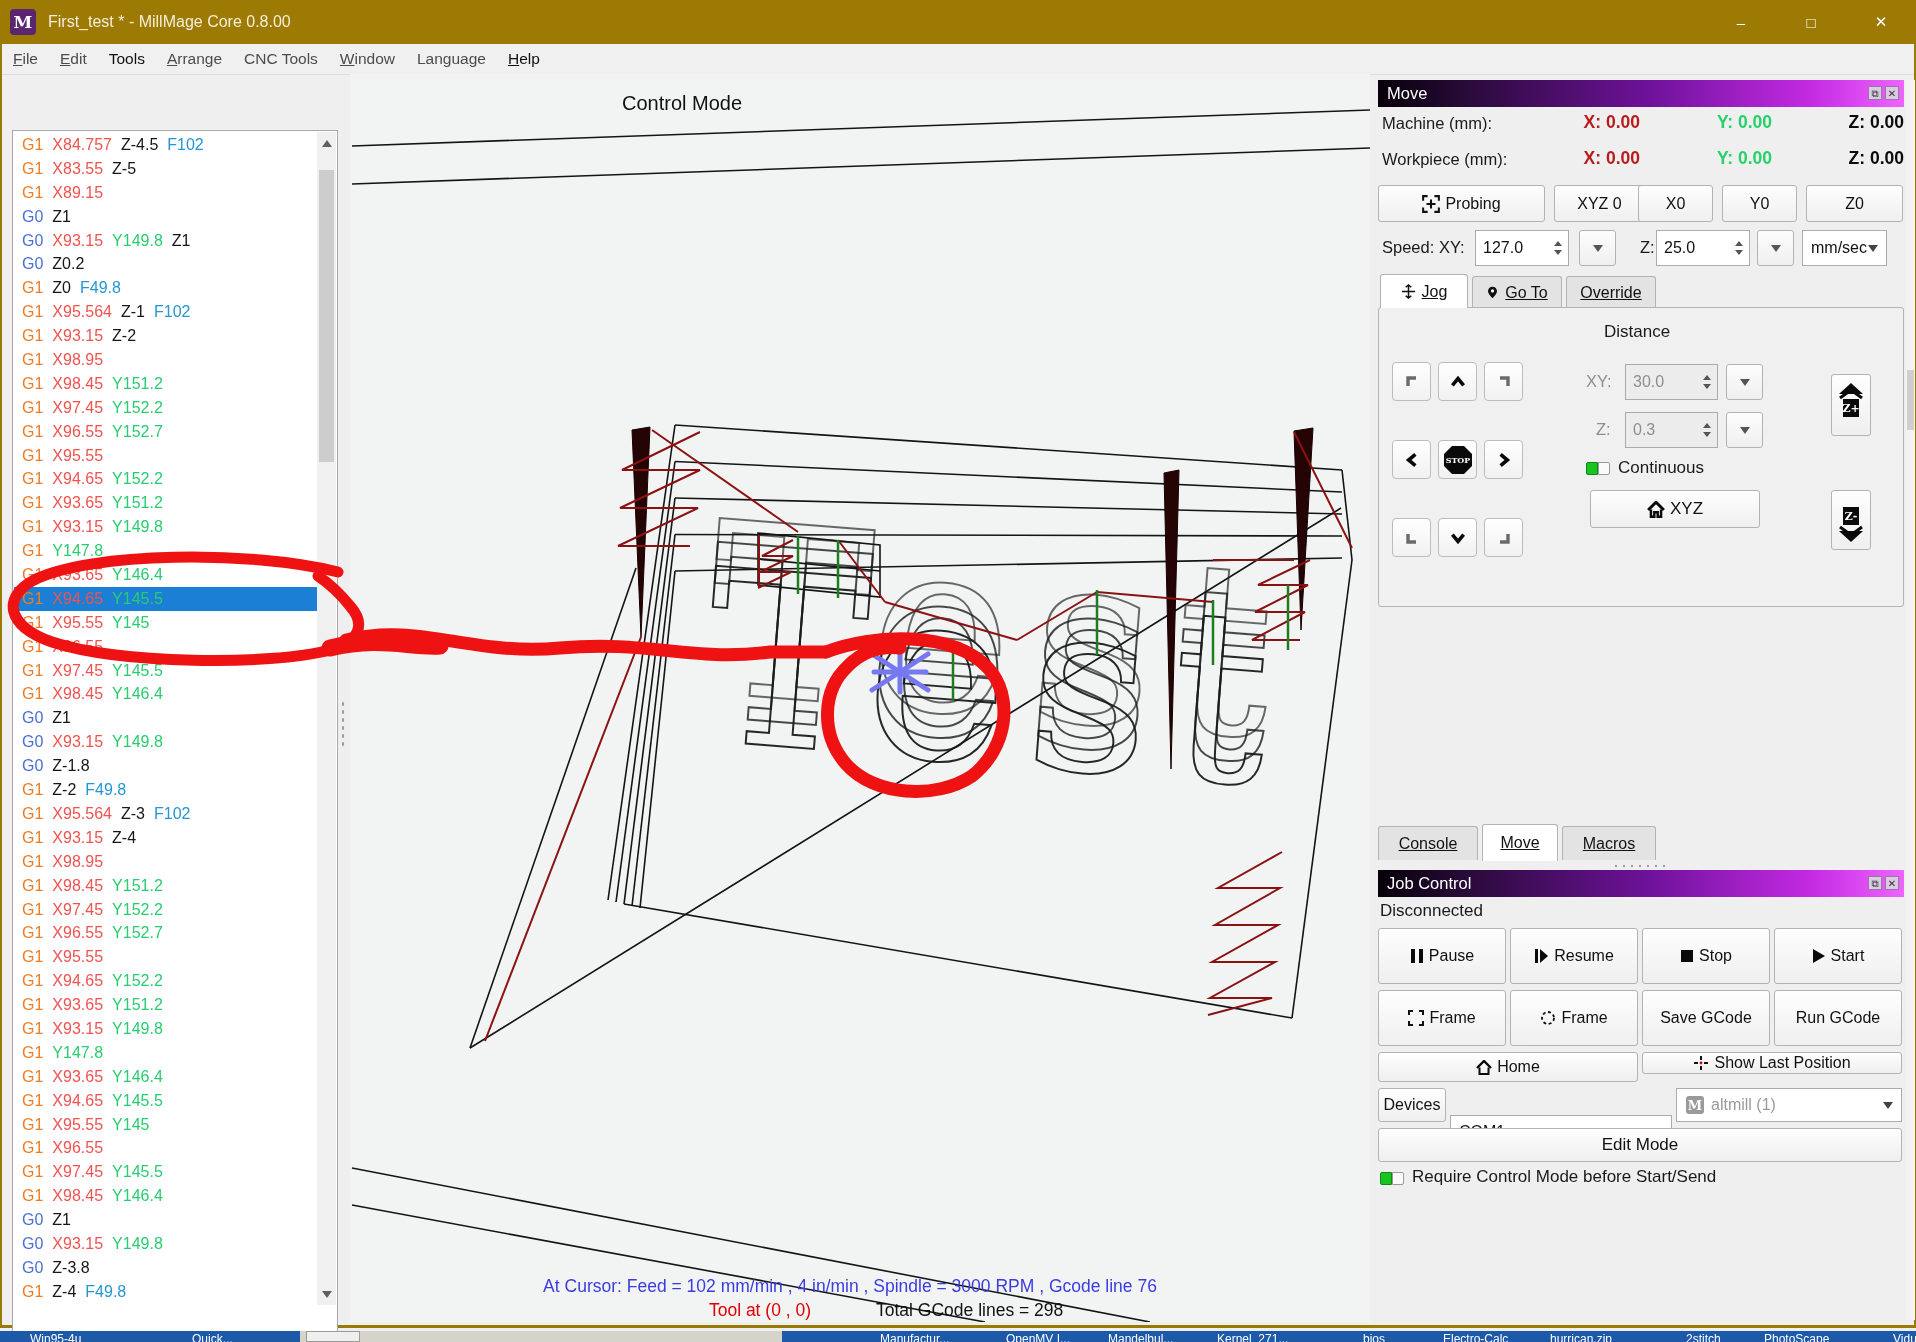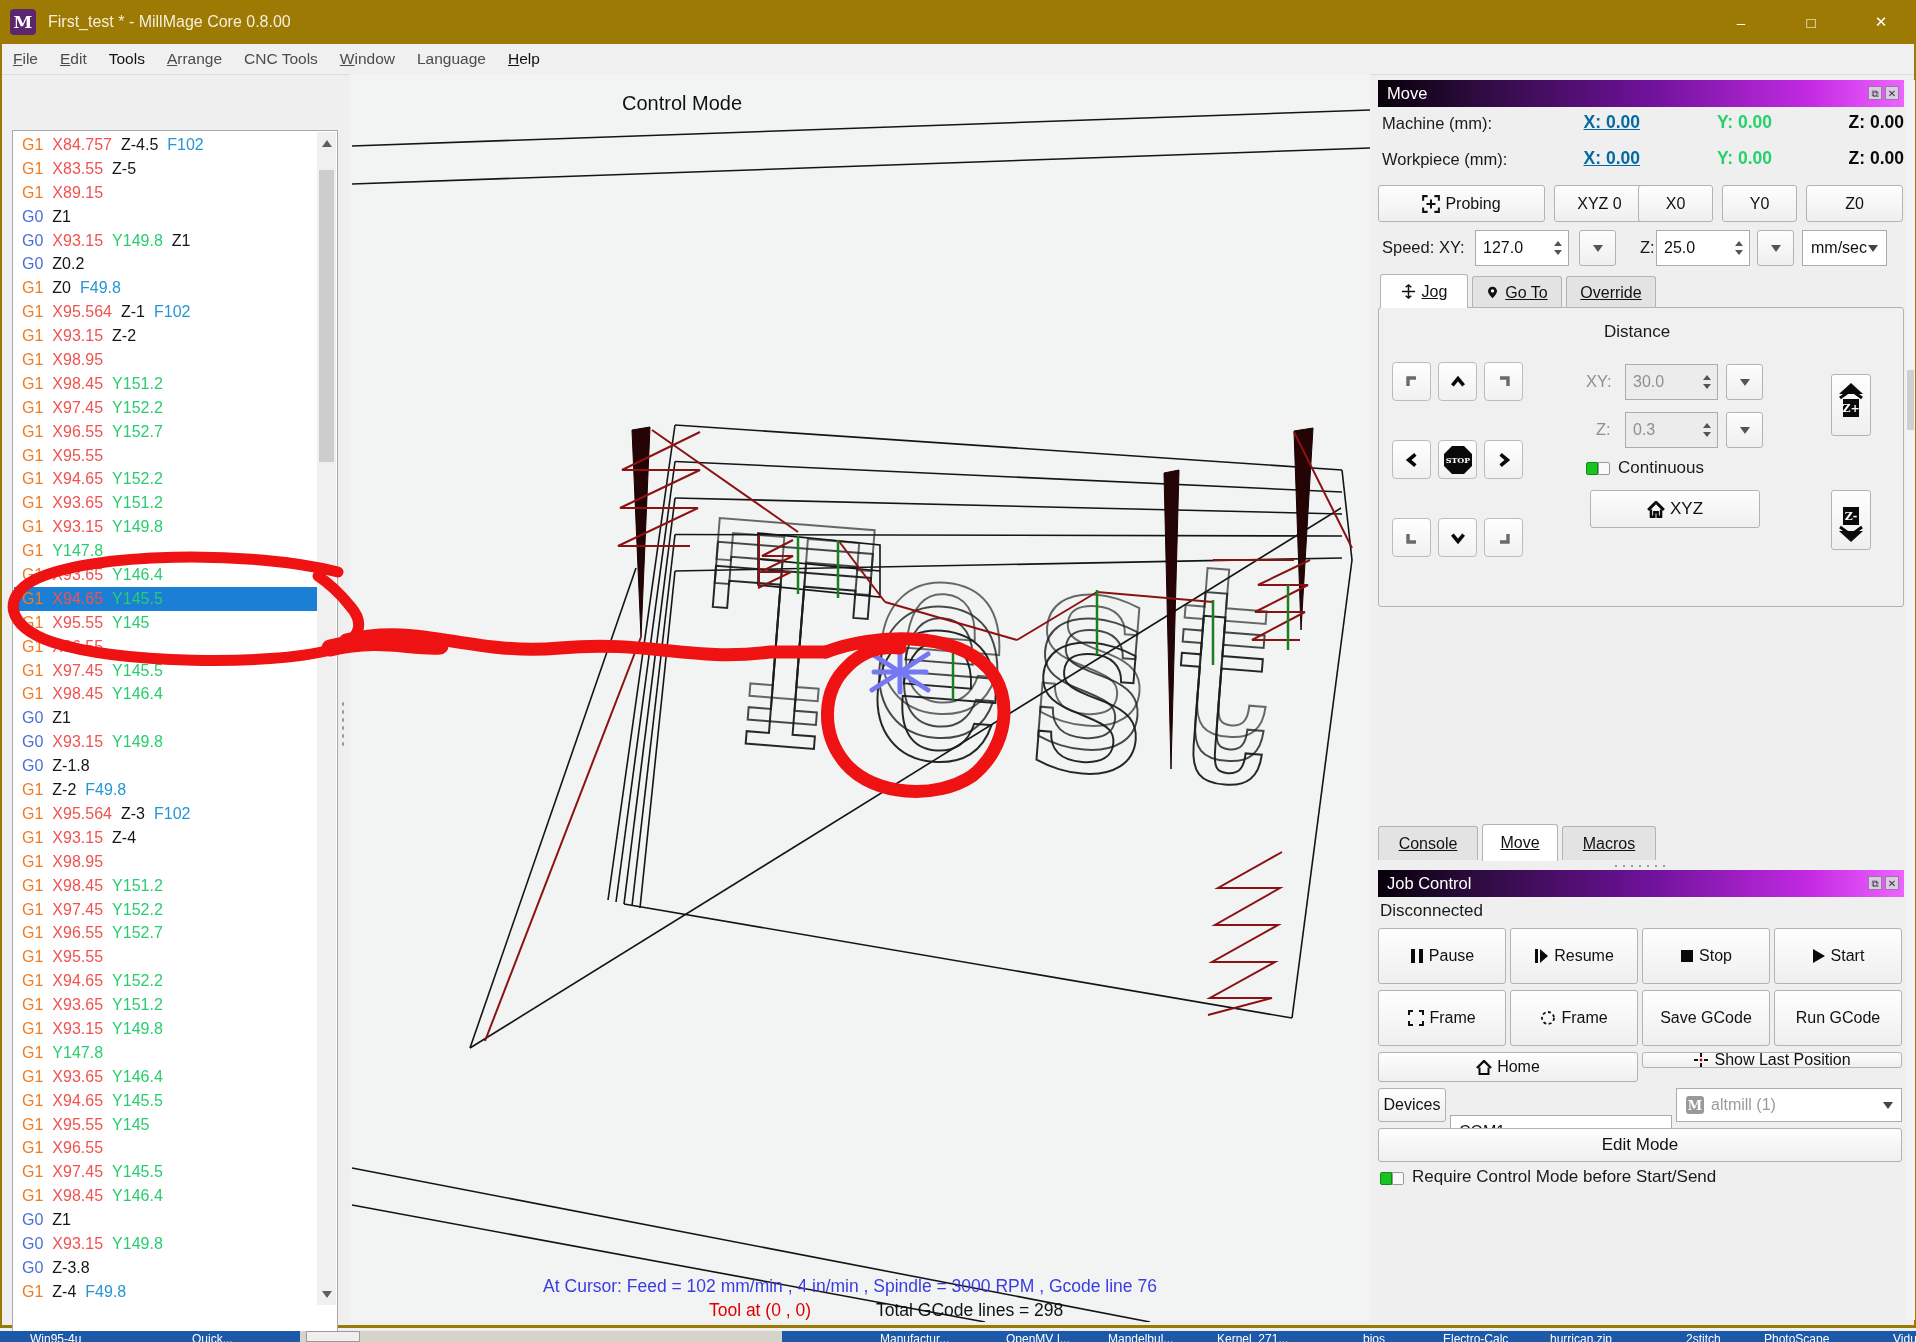--- a/index.html
+++ b/index.html
@@ -54,21 +54,21 @@
   .mode-label{position:absolute;left:272px;top:18px;font-size:20px;color:#111;}
   
   .dockhdr{position:absolute;left:1378px;width:526px;height:27px;color:#fff;font-size:16.5px;
            display:flex;align-items:center;padding-left:9px;box-sizing:border-box;
            background:linear-gradient(90deg,#070009,#2b0b3d 18%,#6f129b 52%,#c32ae2 82%,#ee64ff);}
   .hdr-ics{position:absolute;right:5px;top:6px;display:flex;gap:3px;}
   .hdr-ic{width:14px;height:14px;background:#ddc9e4;border:1px solid #8f7d9c;color:#333;
           font-size:10px;line-height:13px;text-align:center;box-sizing:border-box;}
   .rlabel{position:absolute;font-size:16.5px;color:#1a1a1a;}
   .coord{position:absolute;font-size:17.5px;font-weight:bold;text-align:right;width:110px;}
-  .cx{color:#0369a1;text-decoration:underline;} .cy{color:#26d169;} .cz{color:#0a0a0a;}
+  .cx{color:#b91c1c;} .cy{color:#26d169;} .cz{color:#0a0a0a;}
   .btn{position:absolute;background:linear-gradient(#fefefe,#efefef);border:1px solid #b3b3b3;
        border-radius:3px;display:flex;align-items:center;justify-content:center;gap:5px;
        font-size:16px;color:#111;box-sizing:border-box;}
   .spin{position:absolute;background:#fff;border:1px solid #ababab;box-sizing:border-box;
         font-size:16px;color:#111;display:flex;align-items:center;padding-left:7px;}
   .spin.dis{background:#ececec;color:#8f8f8f;text-align:right;}
   .spin .arrows{position:absolute;right:2px;top:0;height:100%;display:flex;flex-direction:column;
                 justify-content:center;gap:4px;align-items:center;width:16px;}
   .spin .arrows .tri-u{border-left-width:4px;border-right-width:4px;border-bottom:5px solid #555;}
   .spin .arrows .tri-d{border-left-width:4px;border-right-width:4px;border-top:5px solid #555;}
@@ -519,21 +519,21 @@
   <div class="btn" style="left:1642px;top:990px;width:128px;height:56px">Save GCode</div>
   <div class="btn" style="left:1774px;top:990px;width:128px;height:56px">Run GCode</div>
 
   <div class="btn" style="left:1378px;top:1052px;width:260px;height:30px">
     <svg width="16" height="15" viewBox="0 0 16 15">
       <path d="M1,8 L8,1 L15,8" stroke="#0a0a0a" stroke-width="2.4" fill="none"></path>
       <path d="M3.5,7.5 V14 H12.5 V7.5" stroke="#0a0a0a" stroke-width="2" fill="none"></path>
     </svg>
     <span>Home</span>
   </div>
-  <div class="btn" style="left:1642px;top:1052px;width:260px;height:16px">
+  <div class="btn" style="left:1642px;top:1052px;width:260px;height:22px">
     <svg width="16" height="16" viewBox="0 0 16 16">
       <g stroke="#111" stroke-width="2">
           <path d="M8,1 V5 M8,11 V15 M1,8 H5 M11,8 H15"></path>
         </g>
       <circle cx="8" cy="8" r="1.4" fill="#c00"></circle>
     </svg>
     <span>Show Last Position</span>
   </div>
 
   <div class="btn" style="left:1378px;top:1088px;width:68px;height:34px">Devices</div>

